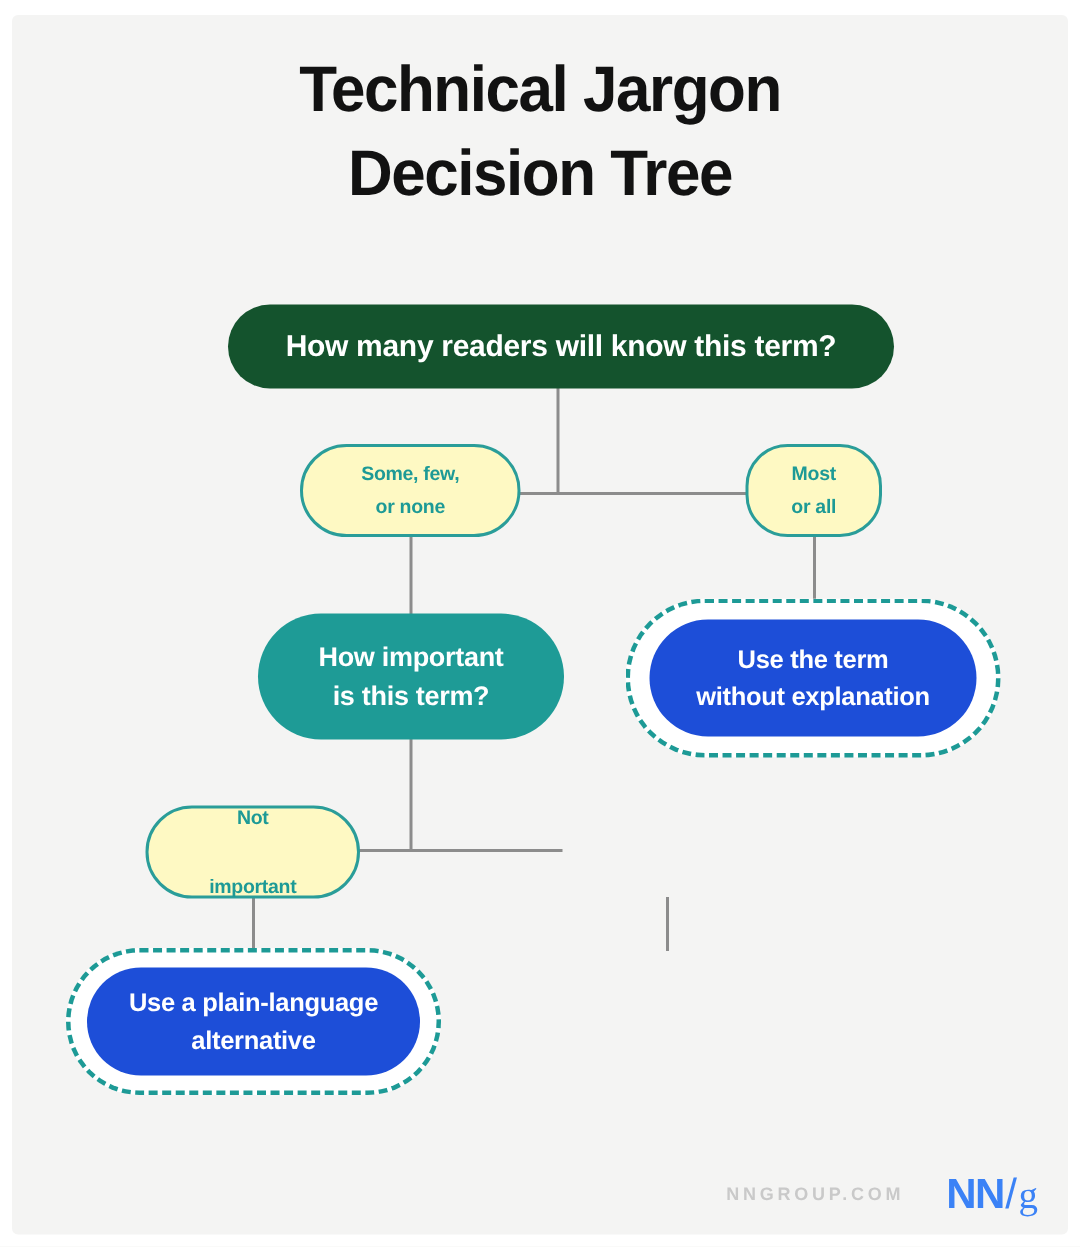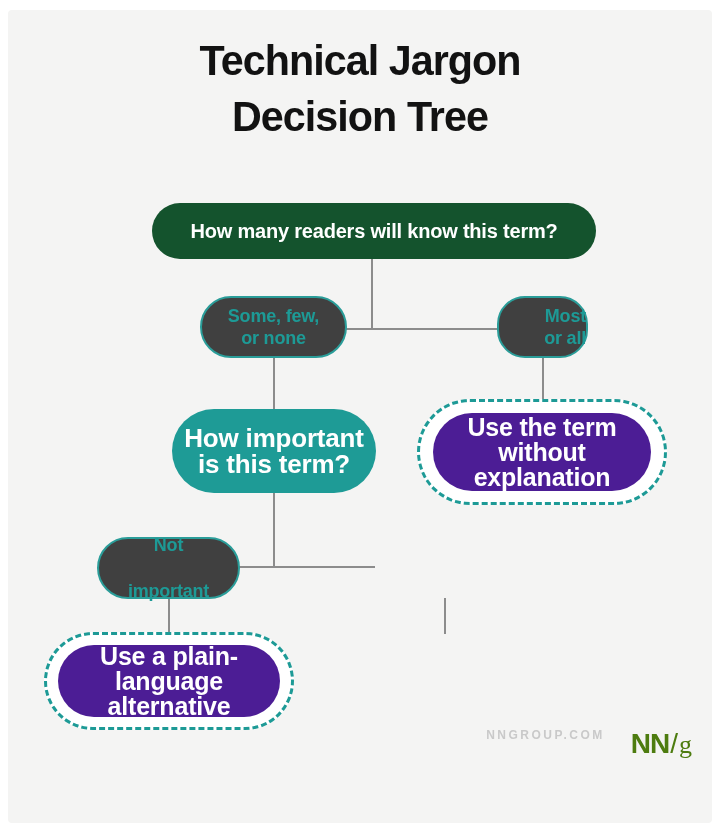--- a/index.html
+++ b/index.html
@@ -54,72 +54,73 @@
   .pill-dark{
     background:#14532d;
     color:#ffffff;
     font-size:20px;
     line-height:25px;
     border-radius:28px;
   }
   .pill-teal{
     background:#1e9b96;
     color:#ffffff;
-    font-size:26px;
+    font-size:18px;
     line-height:26px;
     border-radius:42px;
   }
   .pill-outline{
-    background:#404040;
+    background:#fef9c3;
     border:2.5px solid #2a9d99;
     color:#1d9a96;
-    font-size:18px;
+    font-size:13px;
     line-height:22px;
     border-radius:31px;
   }
   .pill-dashed-outer{
     position:absolute;
     box-sizing:border-box;
     background:#ffffff;
     border:3px dashed #1d9a96;
     display:flex;
     align-items:center;
     justify-content:center;
   }
   .pill-dashed-inner{
-    background:#4c1d95;
+    background:#1d4ed8;
     color:#ffffff;
     font-weight:700;
-    font-size:25px;
+    font-size:17px;
     line-height:25px;
     letter-spacing:-0.2px;
     display:flex;
     flex-direction:column;
     align-items:center;
     justify-content:center;
     text-align:center;
   }
   
   .footer{
     position:absolute;
-    right:28px; top:728px;
-    display:flex;
-    align-items:flex-start;
-    gap:26px;
+    right:28px; top:780px;
+    display:flex;
+    align-items:center;
+    gap:16px;
   }
   .site{
     color:#c9c9c9;
     font-size:12px;
     font-weight:700;
     letter-spacing:2.5px;
   }
   .logo{
-    color:#4d7c0f;
+    color:#3b82f6;
     display:flex;
     align-items:baseline;
+    margin-left:12px;
   }
   .logo .nn{
     font-weight:700;
     font-size:28px;
     letter-spacing:-1px;
   }
   .logo .slash{
     font-weight:400;
     font-size:28px;
     margin:0 1px;
@@ -153,21 +154,21 @@
 
   <div class="pill pill-dark" style="left:152px; top:203px; width:444px; height:56px;">
     <div>How many readers will know this term?</div>
   </div>
 
   <div class="pill pill-outline" style="left:200px; top:296px; width:147px; height:62px;">
     <div>Some, few,</div>
     <div>or none</div>
   </div>
 
-  <div class="pill pill-outline" style="left:497px; top:296px; width:91px; height:62px; border-radius:28px;align-items:flex-end;">
+  <div class="pill pill-outline" style="left:497px; top:296px; width:91px; height:62px; border-radius:28px;">
     <div>Most</div>
     <div>or all</div>
   </div>
 
   <div class="pill pill-teal" style="left:172px; top:409px; width:204px; height:84px;">
     <div>How important</div>
     <div>is this term?</div>
   </div>
 
   <div class="pill-dashed-outer" style="left:417px; top:399px; width:250px; height:106px; border-radius:53px;">

